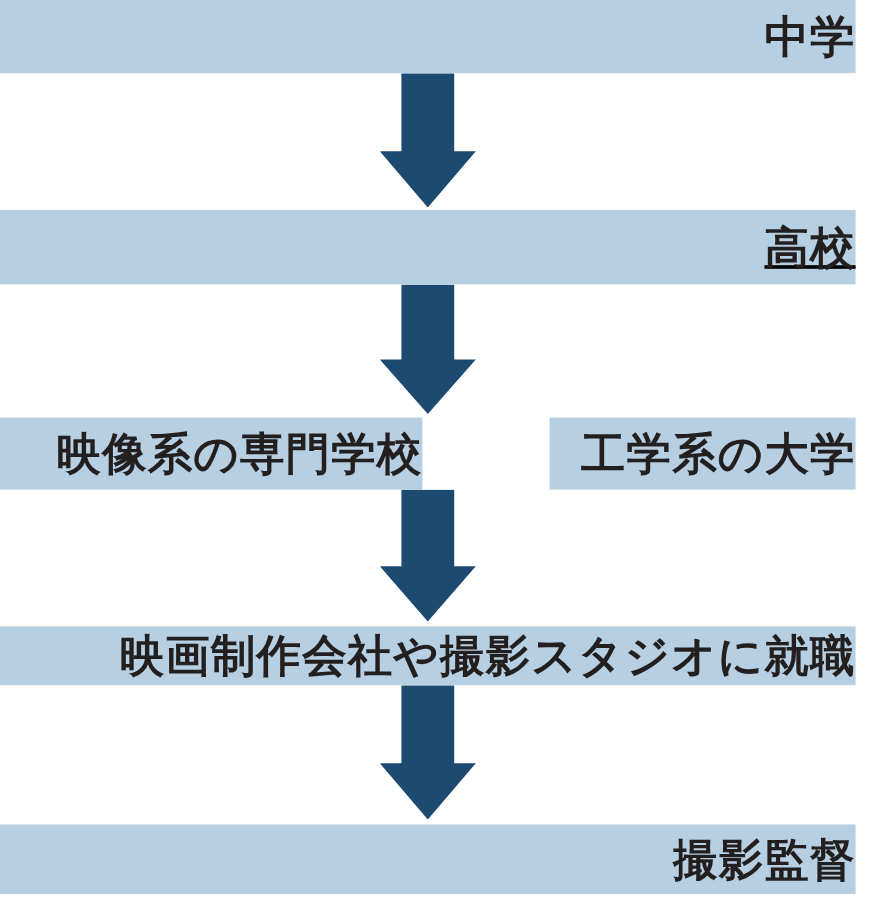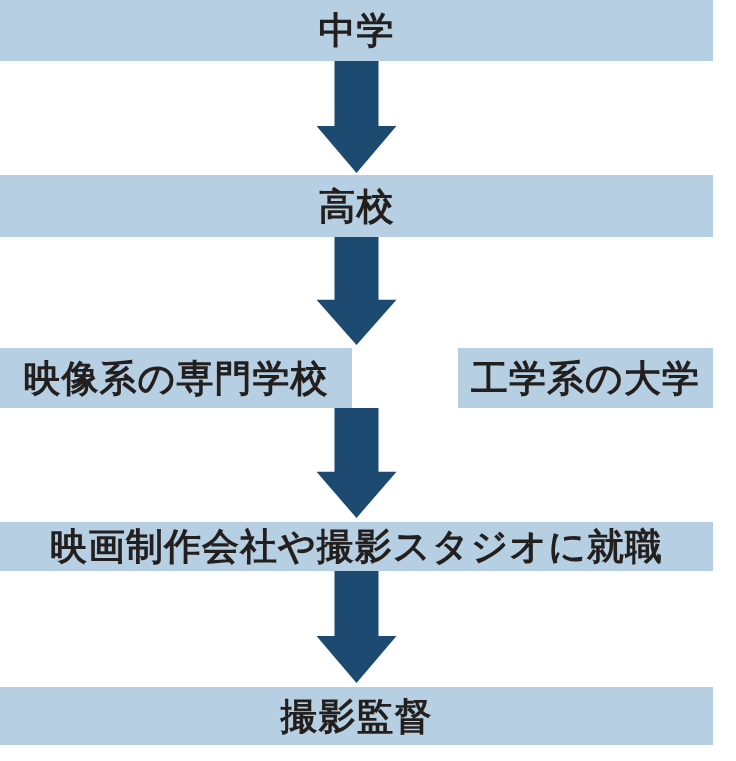--- a/index.html
+++ b/index.html
@@ -12,33 +12,33 @@
   .page {
     position: relative;
     width: 713px;           
     height: 761px;
     font-family: "DejaVu Sans", sans-serif;
   }
   .bar {
     background: var(--bar-bg, #b6cfe2);
     display: flex;
     align-items: center;
-    justify-content: center;
+    justify-content: flex-end;
     width: 100%;
   }
   .bar-label {
     font-weight: bold;
     font-size: 37px;
     line-height: 1;
     letter-spacing: 1px;
     color: var(--text, #231f1f);
     white-space: nowrap;
   }
   .b1 { height: 61px; }
-  .b2 { height: 62px; }
+  .b2 { height: 62px; text-decoration: underline; }
   .b4 { height: 49px; }
   .b5 { height: 58px; }
 
   .split-row {
     height: 60px;
     display: flex;
     width: 100%;
     gap: 48px;
   }
   .split-row .bar-left  { width: 352px; height: 100%; }

